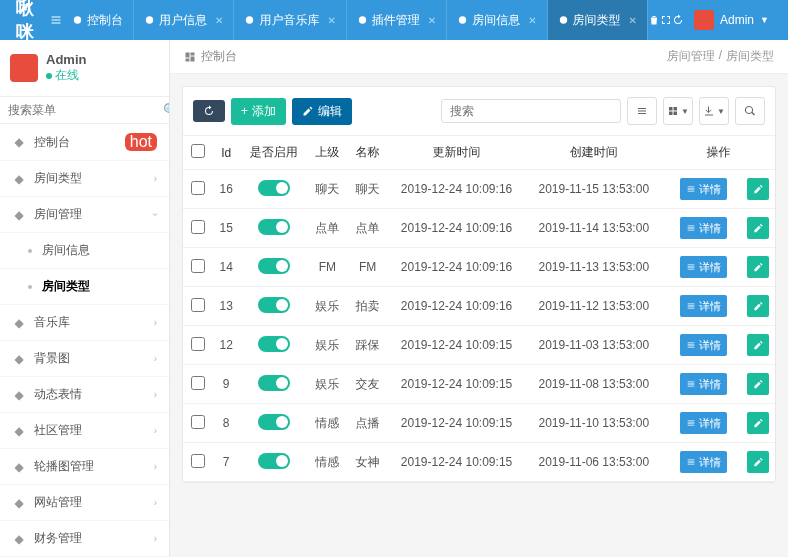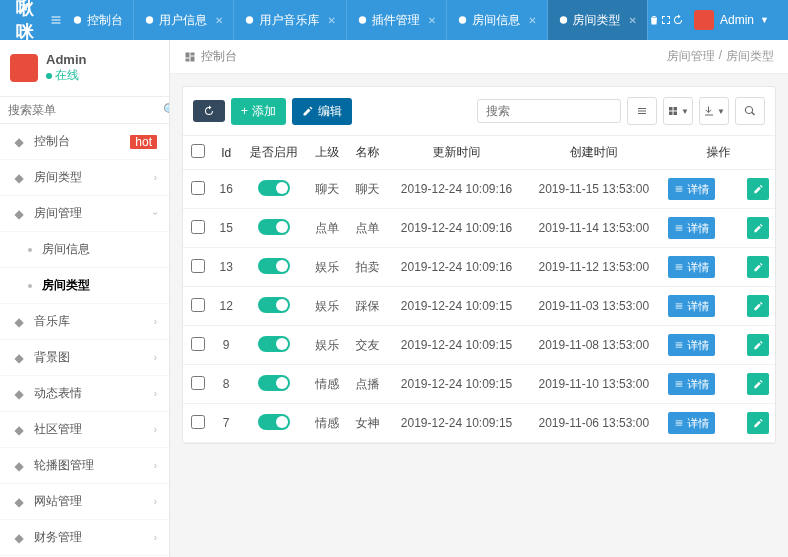--- a/index.html
+++ b/index.html
@@ -19,47 +19,47 @@
 .ub-avatar{width:28px;height:28px;background:#e74c3c;border-radius:4px}
 .ub-name{font-weight:bold;font-size:13px}
 .ub-status{color:#1abc9c;font-size:11px;display:flex;align-items:center;gap:3px}
 .ub-dot{width:6px;height:6px;border-radius:50%;background:#1abc9c}
 .search-menu{display:flex;align-items:flex-end;padding:6px 8px;border-bottom:1px solid #eee}
 .search-menu input{flex:1;border:none;outline:none;background:transparent;font-size:12px;color:#666}
 .search-menu .sicon{color:#999}
 .nav{list-style:none}
 .nav li{display:flex;align-items:center;padding:9px 12px;cursor:pointer;color:#555;gap:8px;border-bottom:1px solid #f5f5f5}
 .nav li .micon{width:14px;text-align:center;color:#999;font-size:12px}
-.nav li .badge{margin-left:auto;background:#e74c3c;color:#fff;padding:0 5px;border-radius:1px;font-size:12px}
+.nav li .badge{margin-left:auto;background:#e74c3c;color:#fff;padding:0 5px;border-radius:6px;font-size:16px}
 .nav li .chev{margin-left:auto;color:#bbb;font-size:10px}
 .nav li.sub{padding-left:28px;font-size:12px}
 .nav li.sub.active{font-weight:bold;color:#000}
 .nav li.sub .dot{width:4px;height:4px;border-radius:50%;background:#bbb;margin-right:2px}
 .nav li.open .chev{transform:rotate(90deg)}
 .main{flex:1;display:flex;flex-direction:column;overflow:auto}
 .crumbbar{background:#fff;border-bottom:1px solid #eee;padding:8px 14px;display:flex;align-items:center;color:#888}
 .crumbbar .left{display:flex;align-items:center;gap:5px}
 .crumbbar .right{margin-left:auto;display:flex;gap:4px;color:#999}
 .panel{margin:12px;background:#fff;border:1px solid #e7e7e7;border-radius:3px}
 .toolbar{display:flex;align-items:center;padding:10px;border-bottom:1px solid #eee;gap:6px}
 .btn{display:inline-flex;align-items:center;gap:4px;padding:5px 10px;border-radius:3px;color:#fff;cursor:pointer;font-size:12px;border:none}
 .btn-refresh{background:#34495e}
 .btn-add{background:#1abc9c}
 .btn-edit{background:#0369a1}
 .tool-spacer{flex:1}
-.searchbox{border:1px solid #ddd;border-radius:3px;padding:4px 8px;width:144px;color:#be185d}
+.searchbox{border:1px solid #ddd;border-radius:3px;padding:4px 8px;width:180px;color:#be185d}
 .icobtn{border:1px solid #ddd;background:#fff;width:30px;height:28px;display:inline-flex;align-items:center;justify-content:center;border-radius:3px;color:#666;cursor:pointer}
 .icobtn .caret{font-size:8px;margin-left:2px}
 table{width:100%;border-collapse:collapse}
 th,td{padding:8px 6px;text-align:center;border-bottom:1px solid #f0f0f0;font-size:12px;color:#555}
 th{font-weight:normal;color:#333}
 .chk{width:14px;height:14px}
 .toggle{width:32px;height:16px;background:#1abc9c;border-radius:10px;position:relative;display:inline-block}
 .toggle::after{content:"";position:absolute;width:12px;height:12px;background:#fff;border-radius:50%;top:2px;right:2px}
-.ops{display:flex;gap:20px;justify-content:space-between}
+.ops{display:flex;gap:20px;justify-content:flex-end}
 .op-detail{background:#3598dc;color:#fff;padding:3px 6px;border-radius:2px;font-size:11px;display:inline-flex;align-items:center;gap:3px;cursor:pointer}
 .op-edit{background:#1abc9c;color:#fff;width:22px;height:22px;border-radius:2px;display:inline-flex;align-items:center;justify-content:center;cursor:pointer}
 svg{width:12px;height:12px;fill:currentColor}
 </style>
 </head>
 <body>
 
 <div class="topbar">
   <div class="brand">啾咪</div>
   <div class="tb-btn">
@@ -328,20 +328,41 @@
                   <span class="op-edit">
                     <svg viewBox="0 0 24 24" style="width:11px">
                       <path d="M3 17v4h4L17 11l-4-4L3 17zM21 7l-4-4-2 2 4 4 2-2z"></path>
                     </svg>
                   </span>
                 </div>
               </td>
             </tr>
             <tr>
               <td><input type="checkbox" class="chk" style=""></td>
+              <td>14</td>
+              <td><span class="toggle"></span></td>
+              <td>FM</td>
+              <td>FM</td>
+              <td>2019-12-24 10:09:16</td>
+              <td>2019-11-13 13:53:00</td>
+              <td>
+                <div class="ops">
+                  <span class="op-detail"><svg viewBox="0 0 24 24" style="width:10px">
+                      <path d="M4 6h16v2H4zm0 5h16v2H4zm0 5h16v2H4z"></path>
+                    </svg>详情</span>
+                  <span class="op-edit">
+                    <svg viewBox="0 0 24 24" style="width:11px">
+                      <path d="M3 17v4h4L17 11l-4-4L3 17zM21 7l-4-4-2 2 4 4 2-2z"></path>
+                    </svg>
+                  </span>
+                </div>
+              </td>
+            </tr>
+            <tr>
+              <td><input type="checkbox" class="chk" style=""></td>
               <td>13</td>
               <td><span class="toggle"></span></td>
               <td>娱乐</td>
               <td>拍卖</td>
               <td>2019-12-24 10:09:16</td>
               <td>2019-11-12 13:53:00</td>
               <td>
                 <div class="ops">
                   <span class="op-detail"><svg viewBox="0 0 24 24" style="width:10px">
                       <path d="M4 6h16v2H4zm0 5h16v2H4zm0 5h16v2H4z"></path>

